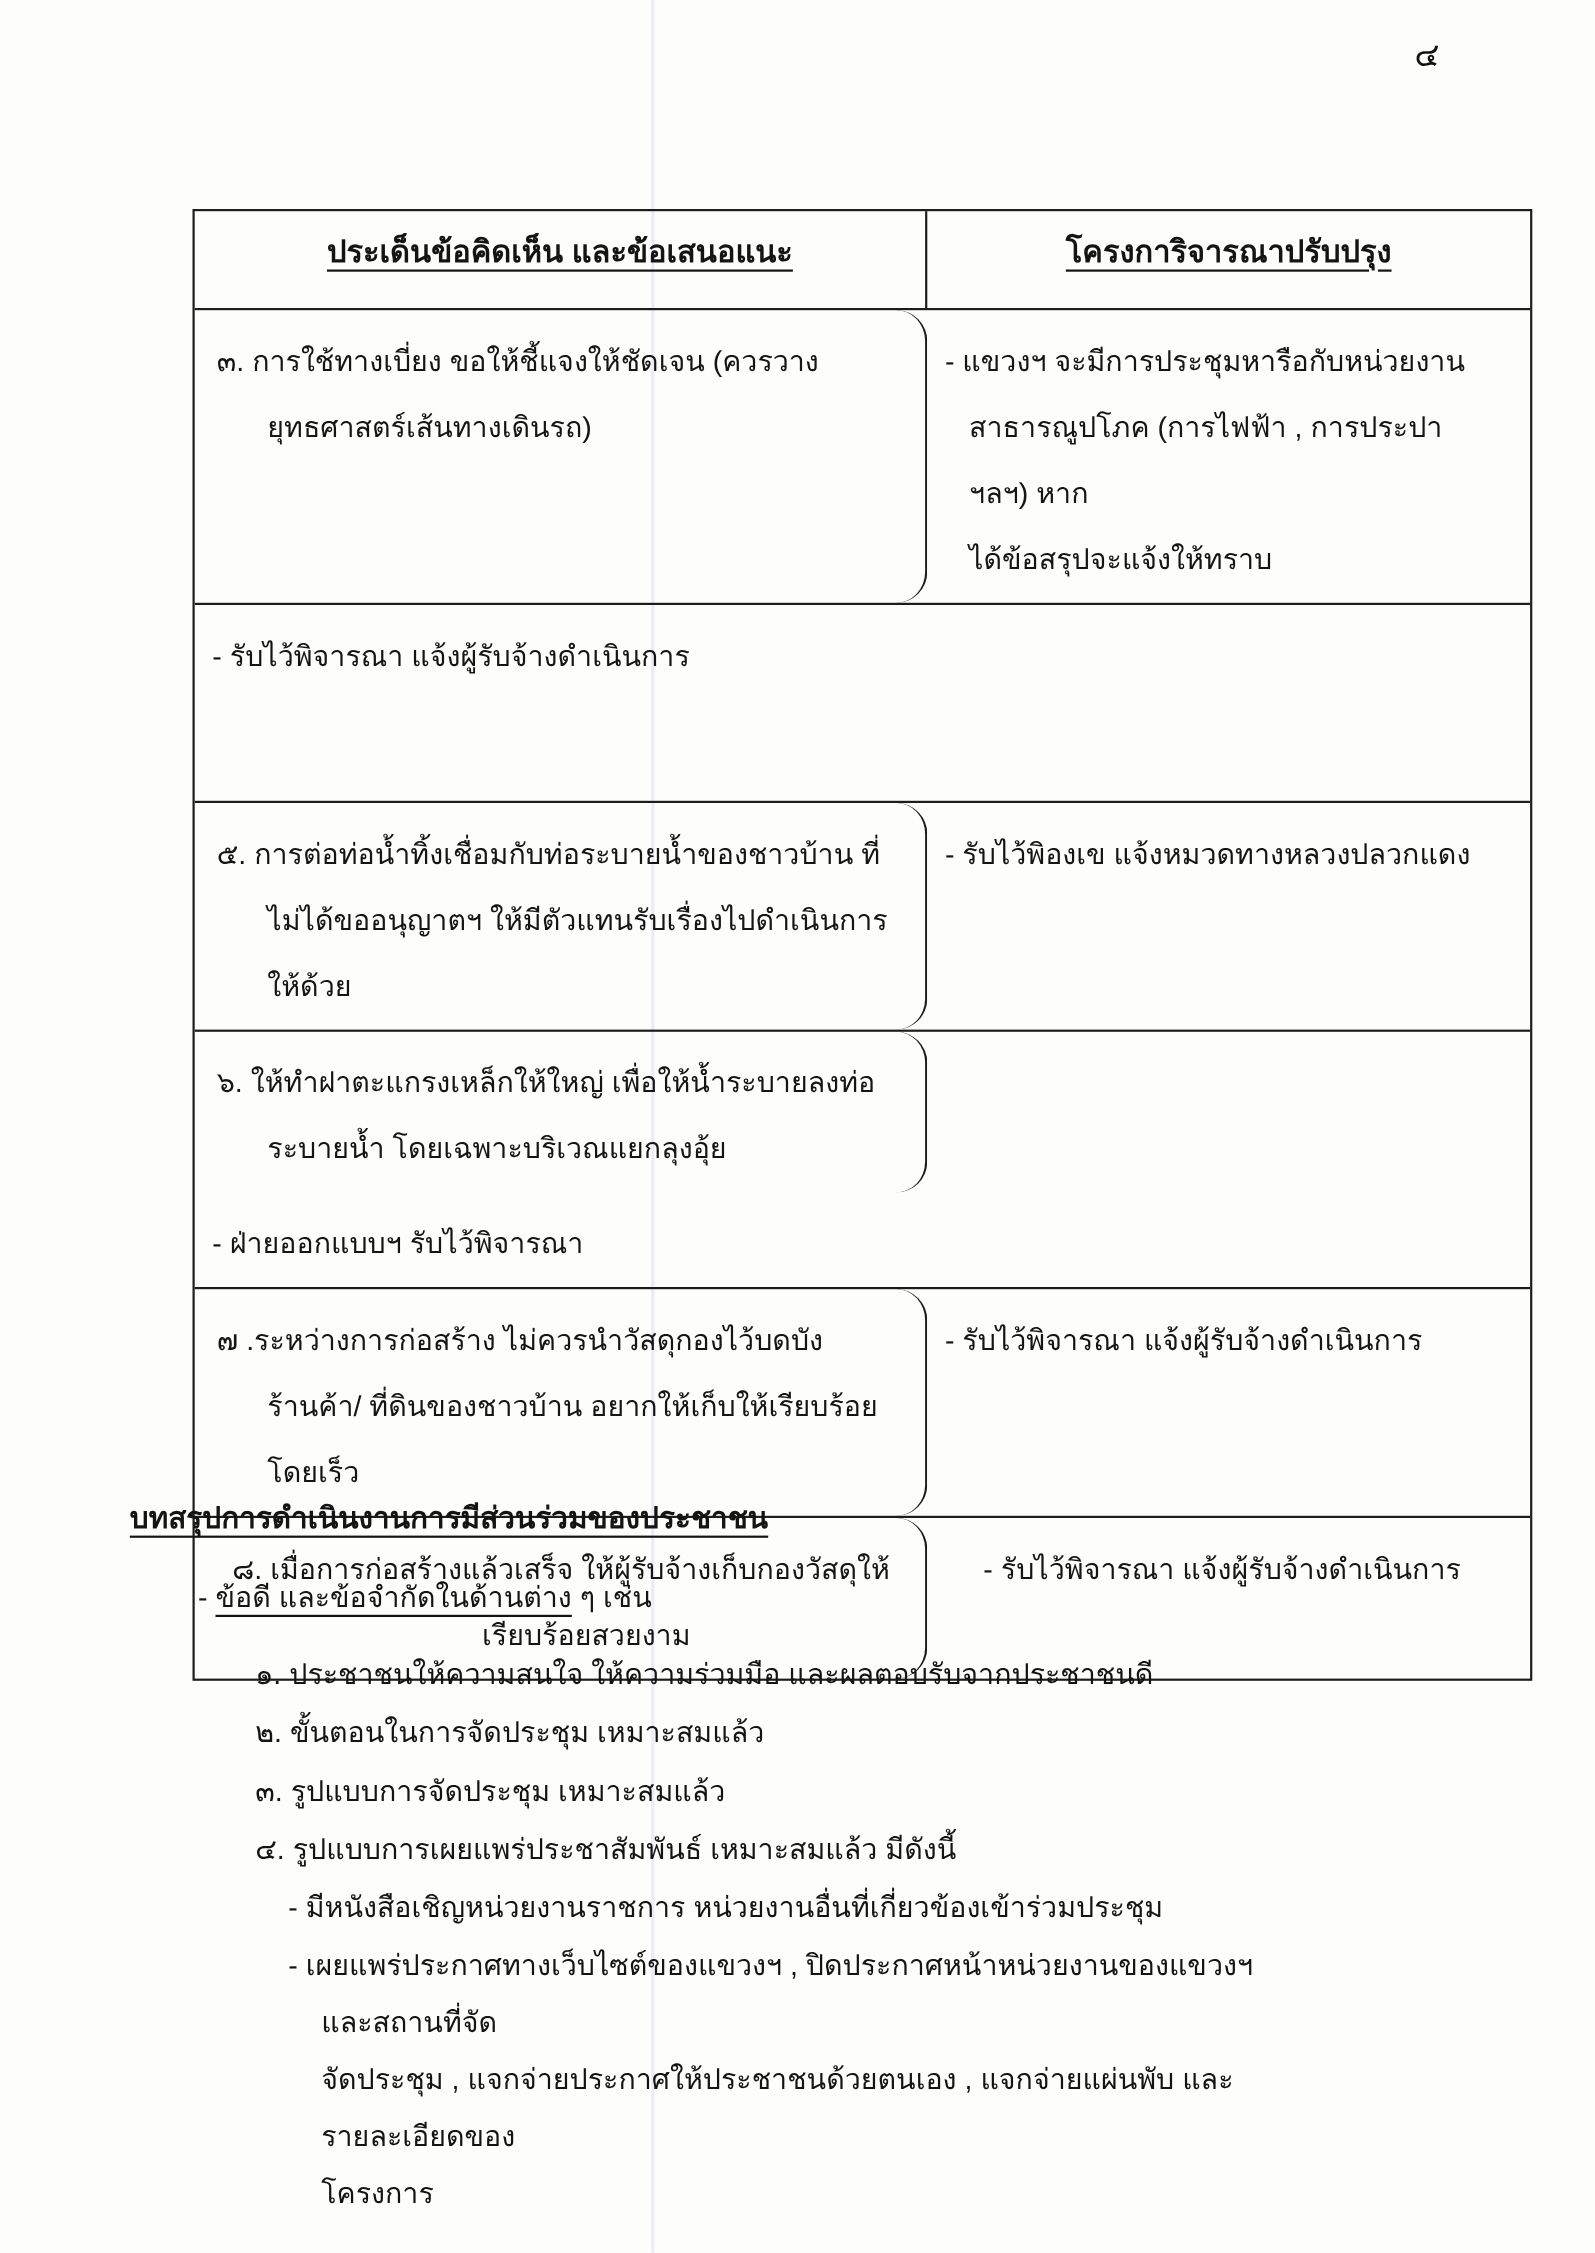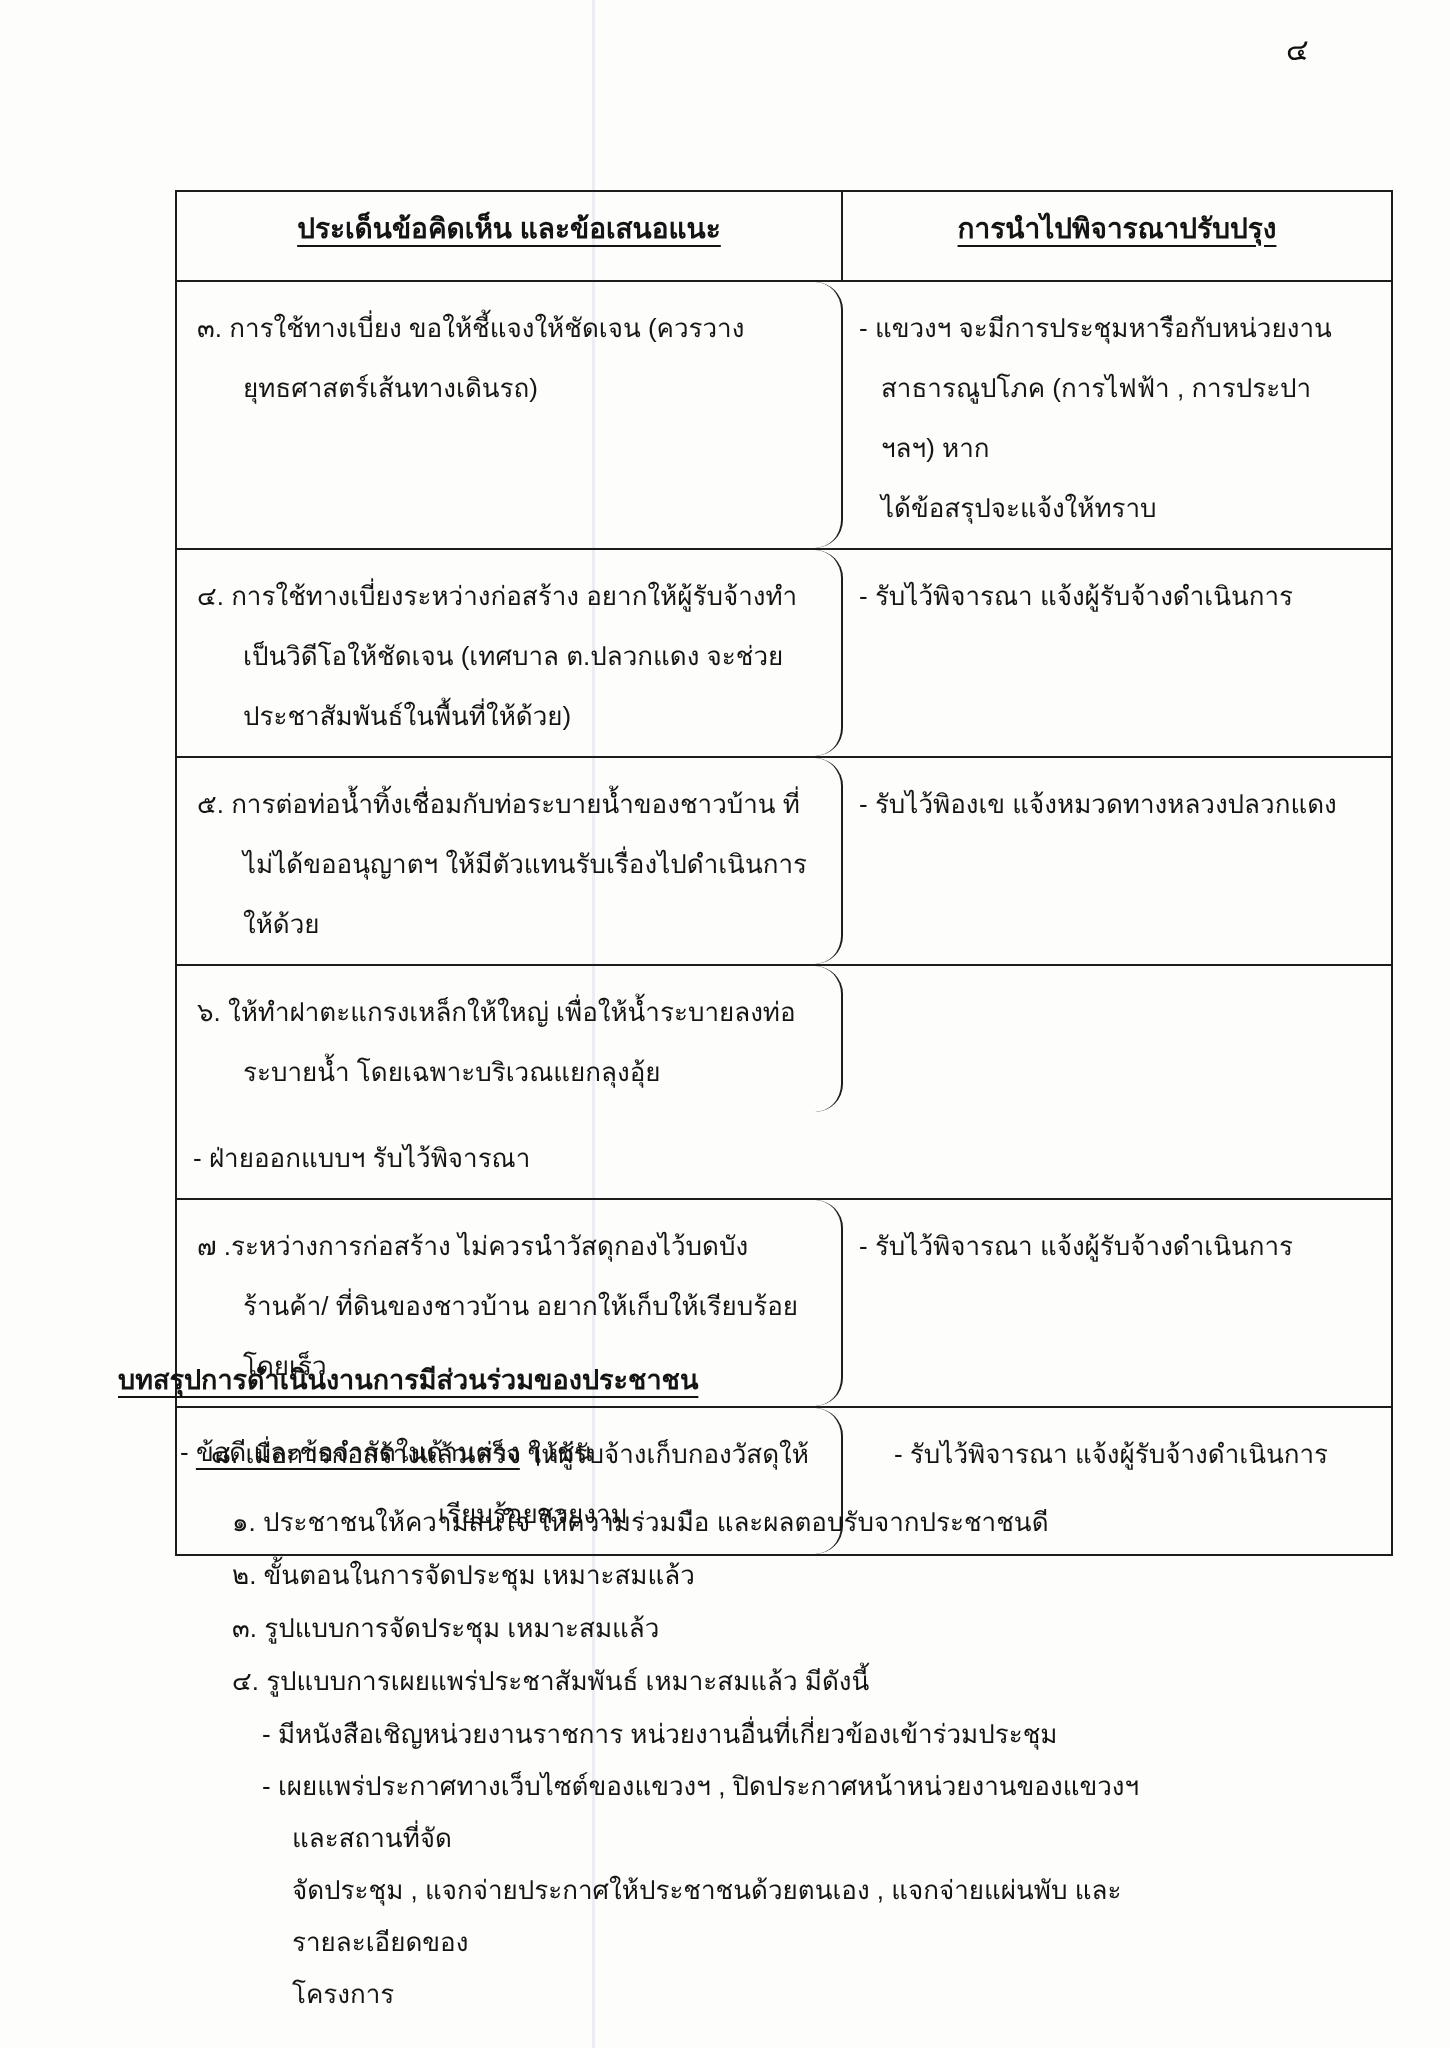--- a/index.html
+++ b/index.html
@@ -52,36 +52,33 @@
 <div class="crease"></div>
 
 <div class="page-number">๔</div>
 
 <div class="doc-table">
   <div class="trow hrow">
     <div class="hcell left">
       <span>ประเด็นข้อคิดเห็น และข้อเสนอแนะ</span>
     </div>
     <div class="hcell right">
-      <span>การนำไปพิจารณาปรับปรุง</span>
+      <span>โครงการิจารณาปรับปรุง</span>
     </div>
   </div>
 
   <div class="trow r0">
     <div class="cell left">๓.  การใช้ทางเบี่ยง ขอให้ชี้แจงให้ชัดเจน (ควรวาง
 ยุทธศาสตร์เส้นทางเดินรถ)</div>
     <div class="cell right">- แขวงฯ จะมีการประชุมหารือกับหน่วยงาน
 สาธารณูปโภค (การไฟฟ้า , การประปา ฯลฯ) หาก
 ได้ข้อสรุปจะแจ้งให้ทราบ</div>
   </div>
 
   <div class="trow r1">
-    <div class="cell left">๔.  การใช้ทางเบี่ยงระหว่างก่อสร้าง อยากให้ผู้รับจ้างทำ
-เป็นวิดีโอให้ชัดเจน (เทศบาล ต.ปลวกแดง จะช่วย
-ประชาสัมพันธ์ในพื้นที่ให้ด้วย)</div>
     <div class="cell right">- รับไว้พิจารณา แจ้งผู้รับจ้างดำเนินการ</div>
   </div>
 
   <div class="trow r2">
     <div class="cell left">๕.  การต่อท่อน้ำทิ้งเชื่อมกับท่อระบายน้ำของชาวบ้าน ที่
 ไม่ได้ขออนุญาตฯ  ให้มีตัวแทนรับเรื่องไปดำเนินการ
 ให้ด้วย</div>
     <div class="cell right">- รับไว้พิองเข แจ้งหมวดทางหลวงปลวกแดง</div>
   </div>
 

